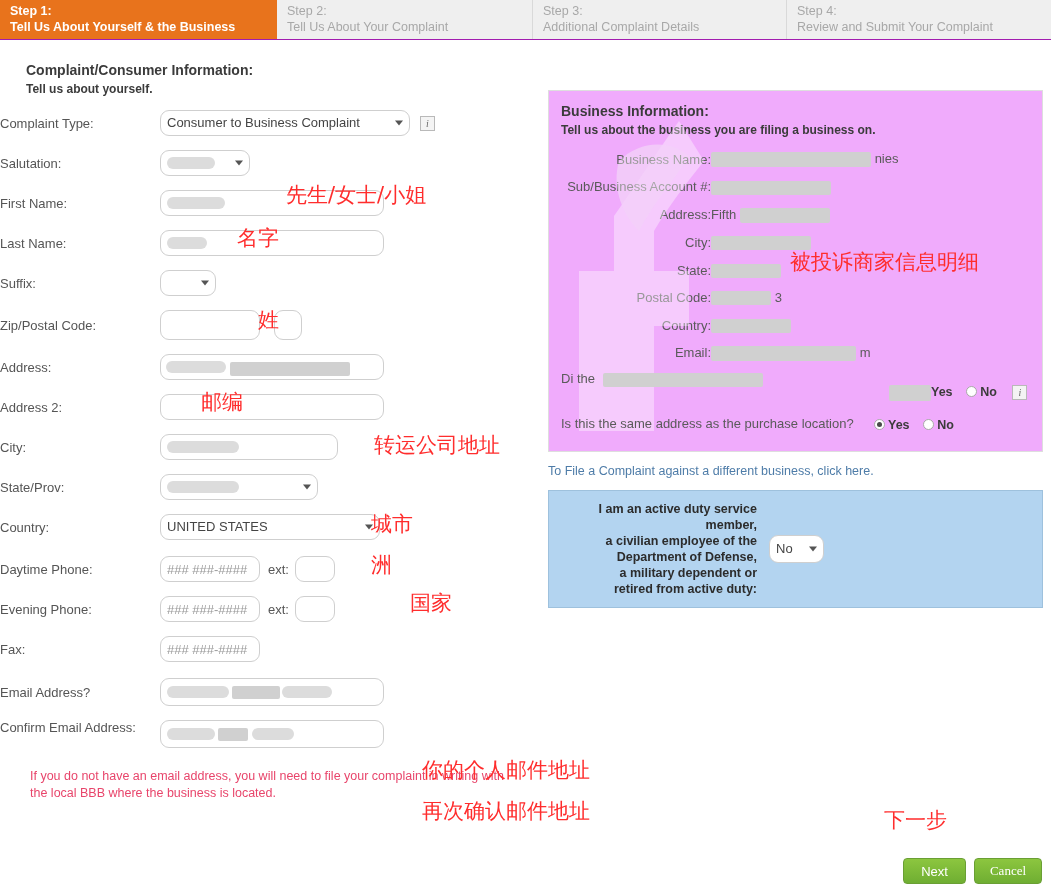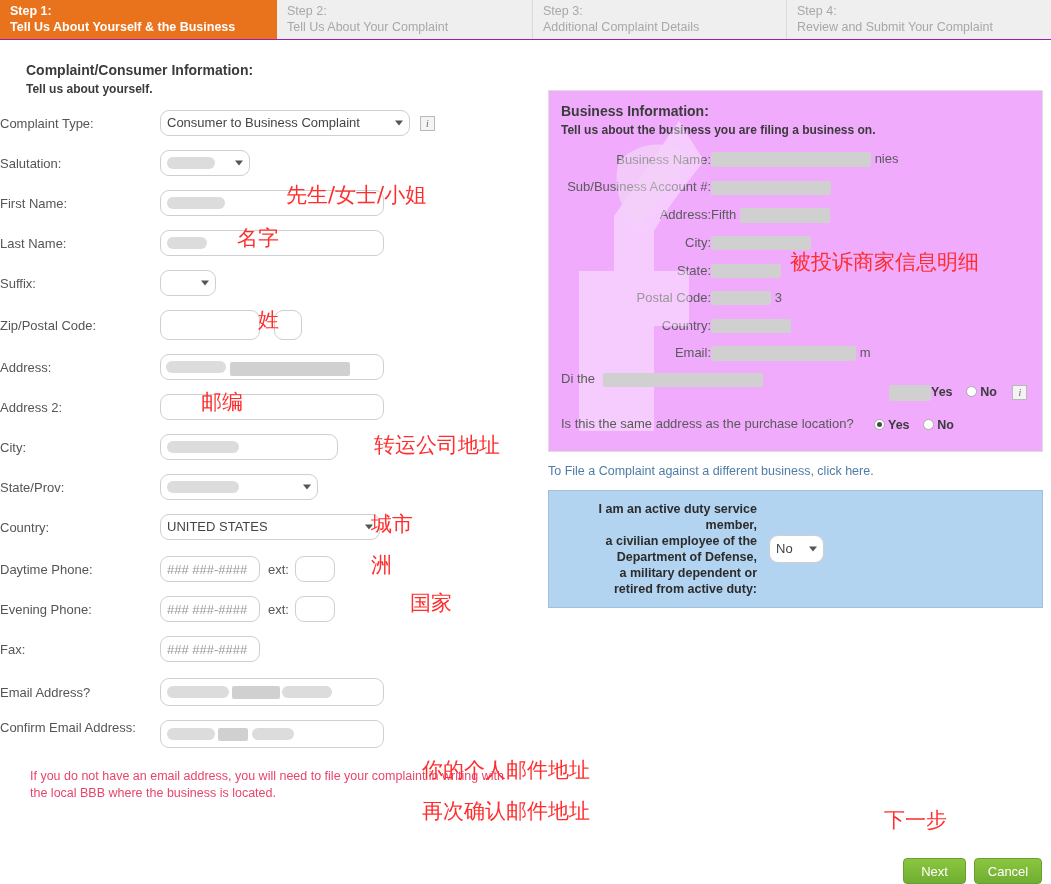--- a/index.html
+++ b/index.html
@@ -290,21 +290,21 @@
     width: 63px; height: 26px;
     background: linear-gradient(#8cc63f, #6fae32);
     border: 1px solid #6a9f34;
     border-radius: 4px;
     color: #fff;
     font-size: 13px;
     font-family: "Liberation Sans", sans-serif;
     cursor: pointer;
     padding: 0;
   }
-  .gbtn.cancel { width: 68px; }
+  .gbtn.cancel { width: 68px; font-family: Liberation Serif, serif; }
 </style>
 </head>
 <body>
 
 <div class="steps">
   <div class="step step-0 active">
     <span class="s-num">Step 1:</span>
     <span class="s-label">Tell Us About Yourself &amp; the Business</span>
   </div>
   <div class="step step-1">

